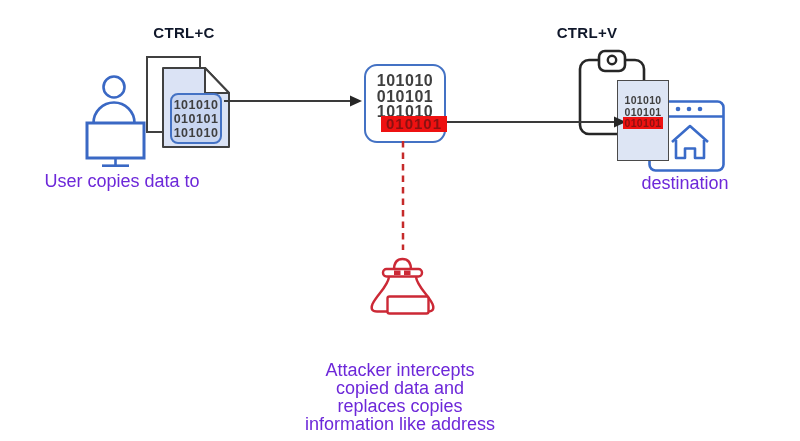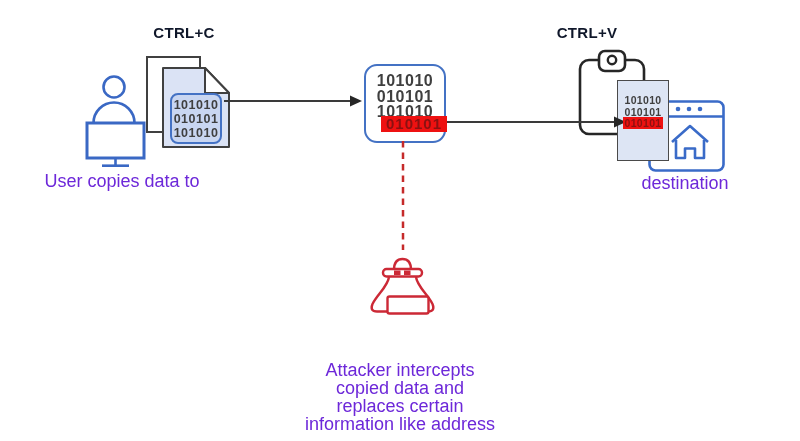--- a/index.html
+++ b/index.html
@@ -139,17 +139,17 @@
     <div>User copies data to</div>
   </div>
 
   <div class="abs caption cap-right">
     <div>destination</div>
   </div>
 
   <div class="abs caption cap-attacker">
     <div>Attacker intercepts</div>
     <div>copied data and</div>
-    <div>replaces certain</div>
+    <div>replaces copies</div>
     <div>information like address</div>
   </div>
 
 </div>
 
 </body></html>

